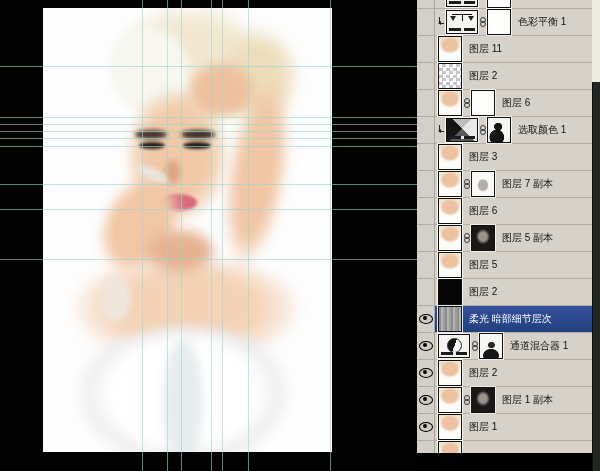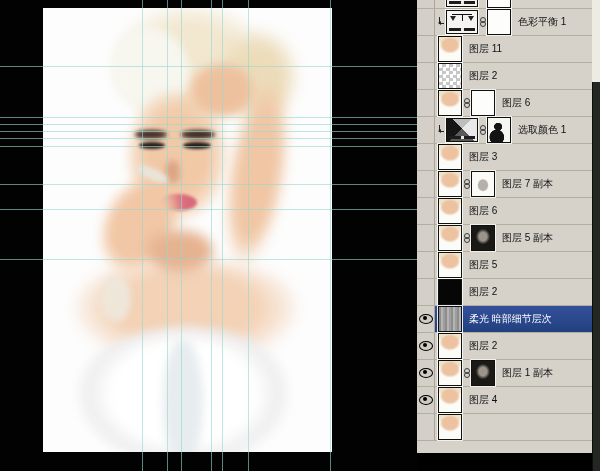--- a/index.html
+++ b/index.html
@@ -295,20 +295,34 @@
     <div class="layer-row selected">
       <div class="eye-cell">
           <span class="eye" style="visibility: visible;"></span>
         </div>
       <div class="row-content">
         <span class="thumb t-gray"></span>
         <span class="label">柔光 暗部细节层次</span>
       </div>
     </div>
 
+    <div class="layer-row">
+      <div class="eye-cell">
+          <span class="eye" style="visibility: visible;"></span>
+        </div>
+      <div class="row-content">
+        <span class="adj-icon">
+            <i class="cm-circle"></i>
+            <i class="adj-slider"></i>
+          </span>
+        <span class="link-icon"></span>
+        <span class="thumb m-figbottom"></span>
+        <span class="label">通道混合器 1</span>
+      </div>
+    </div>
 
     <div class="layer-row">
       <div class="eye-cell">
           <span class="eye" style="visibility: visible;"></span>
         </div>
       <div class="row-content">
         <span class="thumb t-photo"></span>
         <span class="label">图层 2</span>
       </div>
     </div>
@@ -324,21 +338,21 @@
         <span class="label">图层 1 副本</span>
       </div>
     </div>
 
     <div class="layer-row">
       <div class="eye-cell">
           <span class="eye" style="visibility: visible;"></span>
         </div>
       <div class="row-content">
         <span class="thumb t-photo"></span>
-        <span class="label">图层 4</span>
+        <span class="label">图层 1</span>
       </div>
     </div>
 
     <div class="layer-row">
       <div class="eye-cell"></div>
       <div class="row-content">
         <span class="thumb t-photo"></span>
         <span class="label"></span>
       </div>
     </div>

